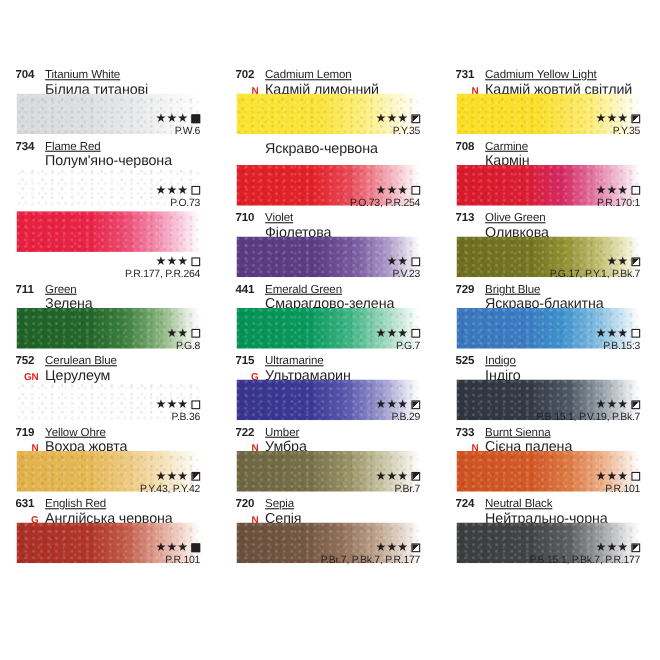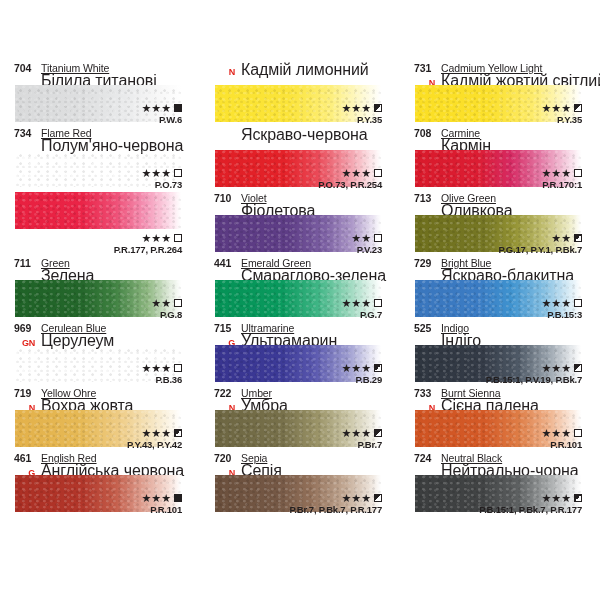--- a/index.html
+++ b/index.html
@@ -45,21 +45,21 @@
     color:#e2231a;
     letter-spacing:-0.2px;
   }
   .name-en{
     font-size:10.5px;
     color:#231f20;
     letter-spacing:-0.1px;
     text-decoration:underline;
   }
   .name-ua{
-    font-size:16px;
+    font-size:13px;
     color:#231f20;
     letter-spacing:-0.1px;
   }
   .line1{
     display:flex;
     align-items:baseline;
     gap:4px;
     height:11px;
     line-height:11px;
   }
@@ -133,21 +133,21 @@
     box-sizing:border-box;
     position:relative;
     background:#fff;
   }
   .sq.full{background:#231f20;}
   .sq.half{
     background:linear-gradient(to bottom right,#231f20 0 50%,#ffffff 50% 100%);
   }
   .pig{
     font-size:9.5px;
-    font-weight:bold;
+    font-weight:normal;
     color:#231f20;
     letter-spacing:-0.2px;
     margin-top:2px;
     white-space:nowrap;
   }
 </style>
 </head>
 <body>
 
 <div id="chart">
@@ -170,20 +170,24 @@
         <div class="meta">
           <div class="stars-row">
             <span class="stars">★★★</span>
             <span class="sq full"></span>
           </div>
           <div class="pig">P.W.6</div>
         </div>
       </div>
       <div class="cell">
         <div class="hdr">
+          <div class="line1">
+            <span class="code codeslot">702</span>
+            <span class="name-en">Cadmium Lemon</span>
+          </div>
           <div class="line2">
             <span class="flag flagslot">N</span>
             <span class="name-ua">Кадмій лимонний</span>
           </div>
         </div>
         <div class="swatch">
           <div class="grad" style="background: linear-gradient(to right, rgb(251, 227, 46) 0%, rgb(251, 228, 58) 45%, rgb(253, 239, 125) 70%, rgb(254, 249, 207) 88%, rgb(255, 255, 255) 100%);"></div>
           <div class="tex"></div>
         </div>
         <div class="meta">
@@ -406,21 +410,21 @@
           <div class="stars-row">
             <span class="stars">★★★</span>
             <span class="sq empty"></span>
           </div>
           <div class="pig">P.B.15:3</div>
         </div>
       </div>
       <div class="cell">
         <div class="hdr">
           <div class="line1">
-            <span class="code codeslot">969</span>
+            <span class="code codeslot">752</span>
             <span class="name-en">Cerulean Blue</span>
           </div>
           <div class="line2">
             <span class="flag flagslot">GN</span>
             <span class="name-ua">Церулеум</span>
           </div>
         </div>
         <div class="swatch">
           <div class="grad"></div>
           <div class="tex"></div>
@@ -544,21 +548,21 @@
           <div class="stars-row">
             <span class="stars">★★★</span>
             <span class="sq empty"></span>
           </div>
           <div class="pig">P.R.101</div>
         </div>
       </div>
       <div class="cell">
         <div class="hdr">
           <div class="line1">
-            <span class="code codeslot">461</span>
+            <span class="code codeslot">631</span>
             <span class="name-en">English Red</span>
           </div>
           <div class="line2">
             <span class="flag flagslot">G</span>
             <span class="name-ua">Англійська червона</span>
           </div>
         </div>
         <div class="swatch">
           <div class="grad" style="background: linear-gradient(to right, rgb(171, 47, 36) 0%, rgb(178, 54, 42) 40%, rgb(195, 92, 73) 60%, rgb(224, 163, 148) 78%, rgb(247, 224, 216) 93%, rgb(255, 255, 255) 100%);"></div>
           <div class="tex"></div>

